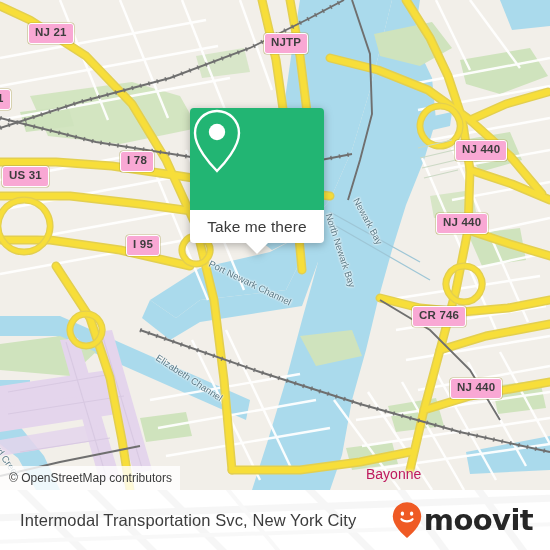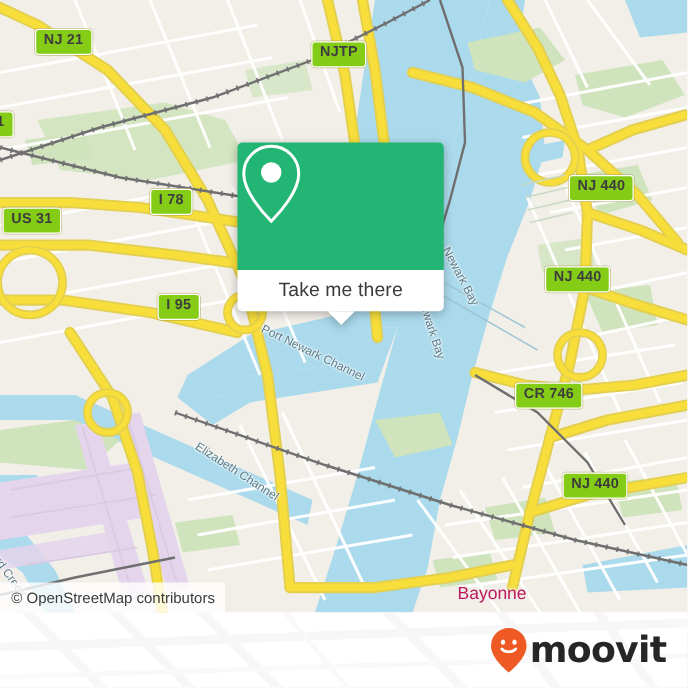--- a/index.html
+++ b/index.html
@@ -31,38 +31,38 @@
     text-shadow:0 0 2px #fff,0 0 2px #fff,0 0 3px #fff;
   }
   .place-label {
     font-size:14px; color:#be185d;
     text-shadow:0 0 3px #f2efe9,0 0 3px #f2efe9,0 0 4px #f2efe9,1px 1px 2px #f2efe9;
   }
 
   
   .shield {
     position:absolute;
-    background:#84cc16;
+    background:#f9a8d4;
     border:1.6px solid #ffffff;
     border-radius:3px;
     color:#3d3d3d;
     font-size:11.5px;
     font-weight:bold;
     line-height:1;
     padding:3px 6px 4px 6px;
     letter-spacing:0.2px;
     box-shadow:0 0 0 0.6px rgba(160,150,60,.55);
     white-space:nowrap;
   }
 
   
   #callout {
     position:absolute;
-    left:190px; top:114px;
-    width:165px;
+    left:190px; top:108px;
+    width:134px;
     filter:drop-shadow(0 2px 4px rgba(0,0,0,.28));
     text-align:right;
   }
   #callout-head {
     height:102px;
     background:#22b573;
     border-radius:4px 4px 0 0;
     display:flex; align-items:center; justify-content:center;
   }
   #callout-foot {
@@ -319,21 +319,21 @@
         <g stroke="#cbd9c4" stroke-width="1.1" fill="none">
           <path d="M418 148 L452 140"></path>
             <path d="M420 158 L454 150"></path>
           <path d="M422 168 L456 160"></path>
             <path d="M424 178 L458 170"></path>
         </g>
       </g>
     </svg>
 
     <div class="shield" style="left:28px;  top:23px;">NJ 21</div>
-    <div class="shield" style="left:249px; top:33px;">NJTP</div>
+    <div class="shield" style="left:264px; top:33px;">NJTP</div>
     <div class="shield" style="left:-10px; top:89px;">1</div>
     <div class="shield" style="left:96px;  top:151px;margin-left:24px;">I 78</div>
     <div class="shield" style="left:2px;   top:166px;">US 31</div>
     <div class="shield" style="left:455px; top:140px;">NJ 440</div>
     <div class="shield" style="left:436px; top:213px;">NJ 440</div>
     <div class="shield" style="left:126px; top:235px;">I 95</div>
     <div class="shield" style="left:412px; top:306px;">CR 746</div>
     <div class="shield" style="left:450px; top:378px;">NJ 440</div>
 
     <div class="maplabel water-label" style="left:212px; top:258px; transform:rotate(26deg); transform-origin:left top;">Port Newark Channel</div>
@@ -373,20 +373,21 @@
         <path d="M392 -12 L452 70"></path>
         <path d="M470 -12 L530 70"></path>
         <path d="M-10 28 L560 8"></path>
       </g>
       <g stroke="#f4f4f4" stroke-width="4" fill="none">
         <path d="M220 -10 L286 70"></path>
         <path d="M-10 52 L560 34"></path>
       </g>
     </svg>
 
+    <div id="bottom-title">Intermodal Transportation Svc, New York City</div>
 
     <div id="brand">
       <svg id="brand-pin" width="30" height="37" viewBox="0 0 30 37">
         <path d="M15 0.8 C7.1 0.8 0.8 7.1 0.8 15 C0.8 24.3 11.3 33.4 15 36.4 C18.7 33.4 29.2 24.3 29.2 15 C29.2 7.1 22.9 0.8 15 0.8 Z" fill="#ef5a24"></path>
         <ellipse cx="10.4" cy="12.2" rx="1.7" ry="2.1" fill="#ffffff"></ellipse>
         <ellipse cx="19.6" cy="12.2" rx="1.7" ry="2.1" fill="#ffffff"></ellipse>
         <path d="M9.4 17.6 C11.6 20.6 18.4 20.6 20.6 17.6" fill="none" stroke="#ffffff" stroke-width="2.1" stroke-linecap="round"></path>
       </svg>
       <span id="brand-word">moovit</span>
     </div>

